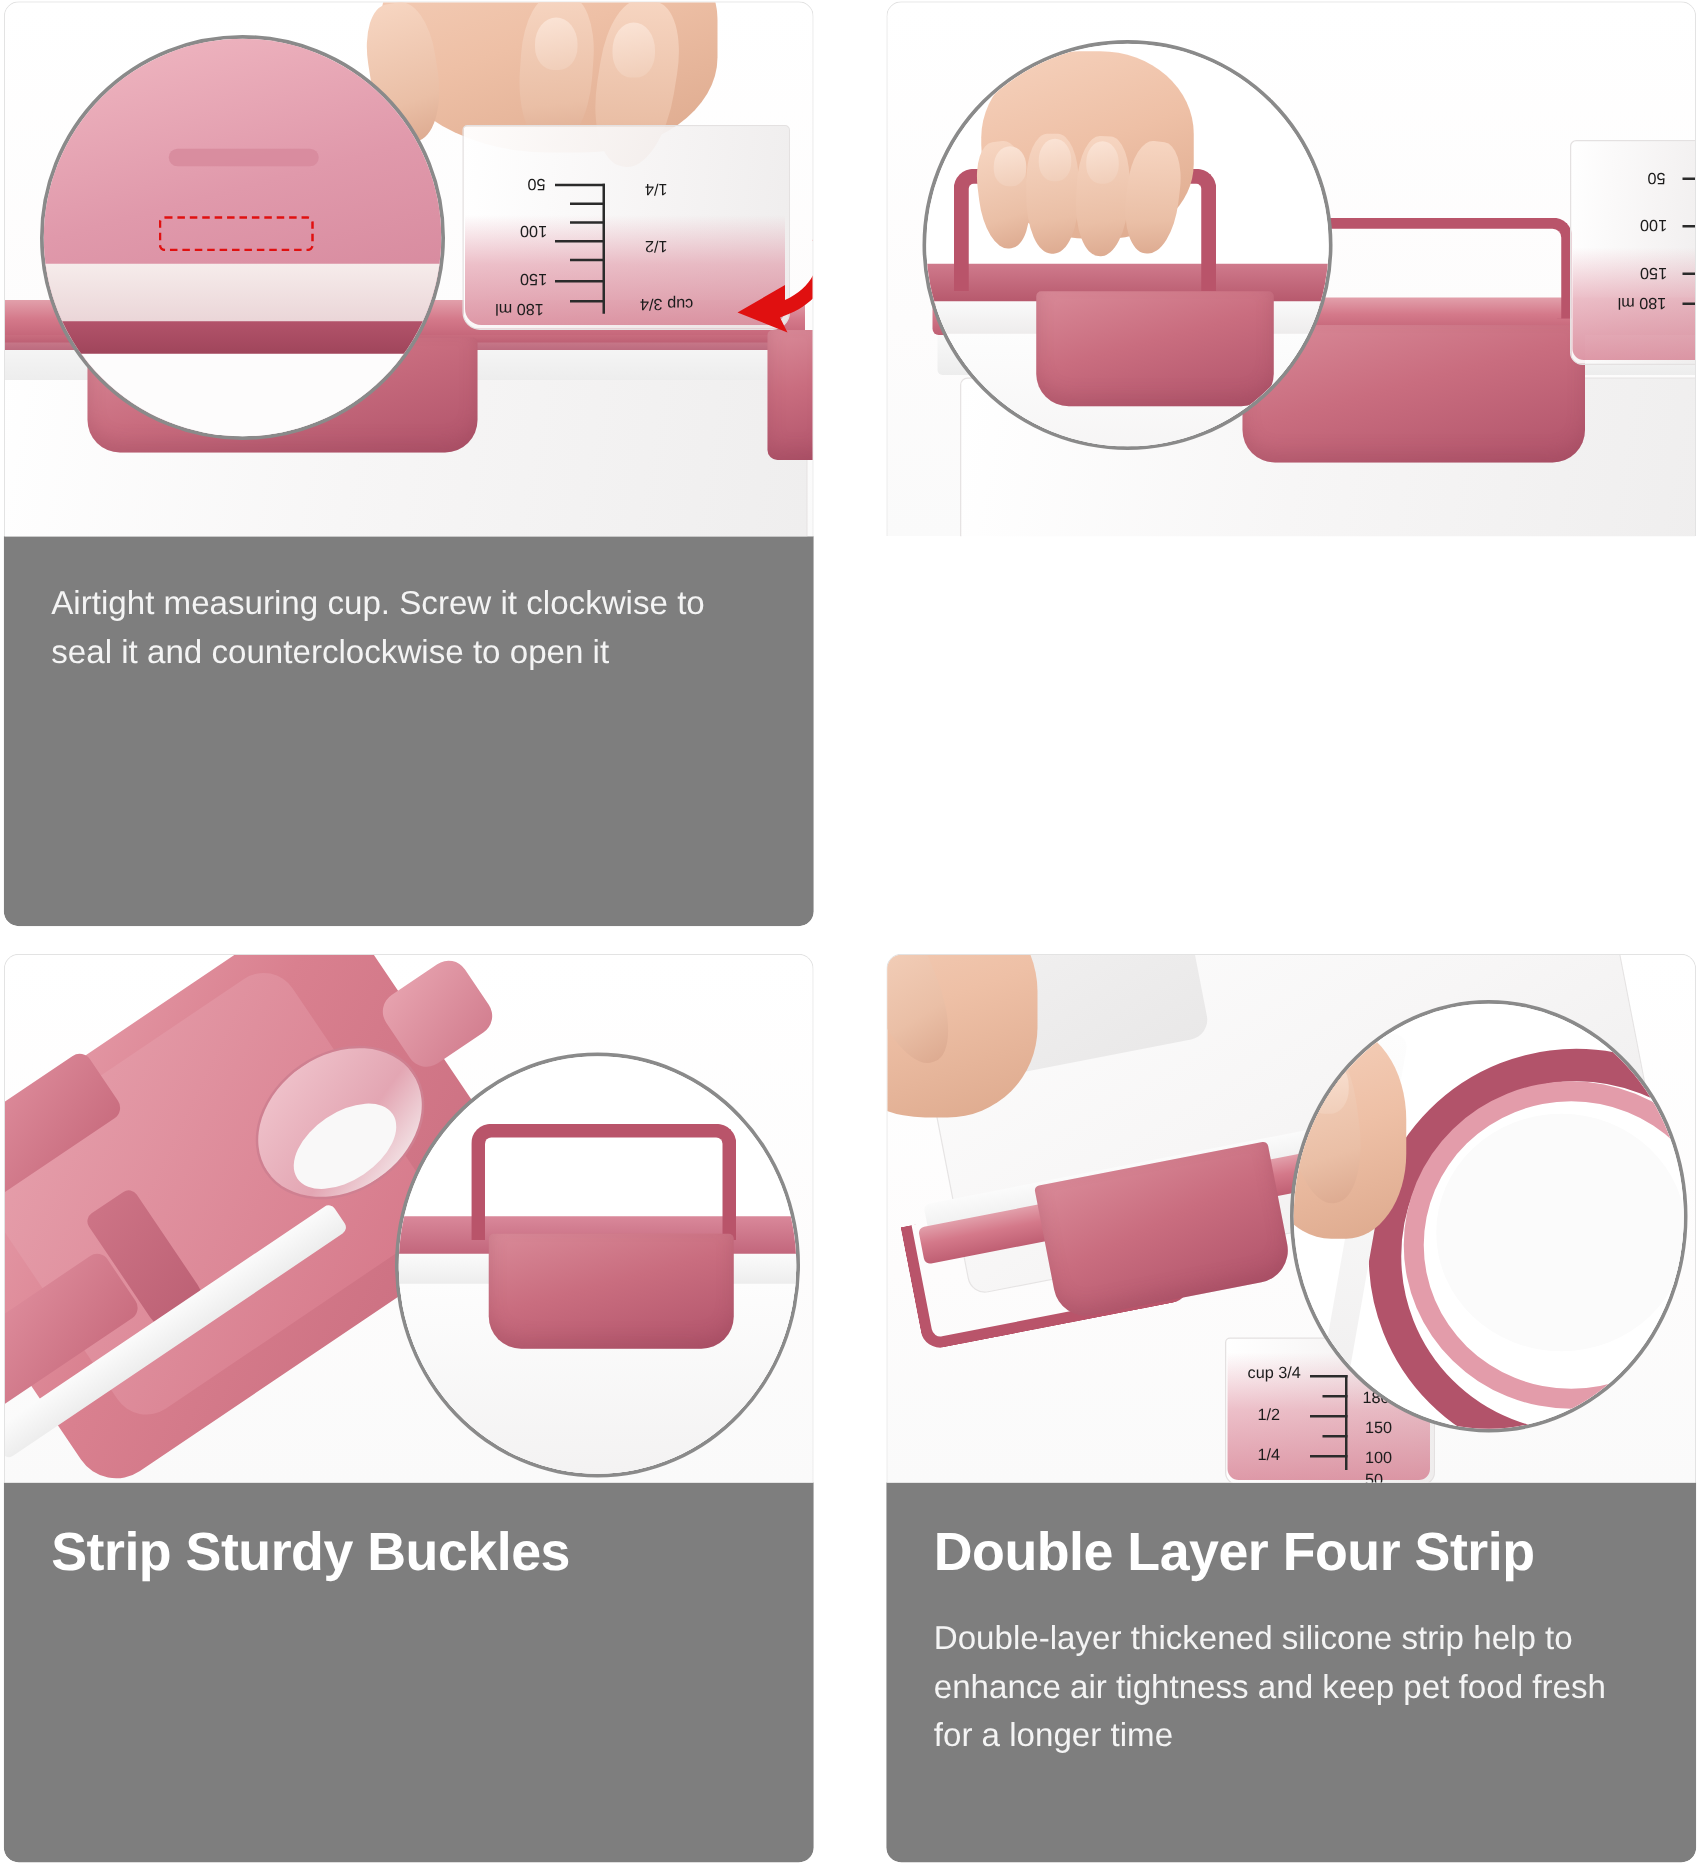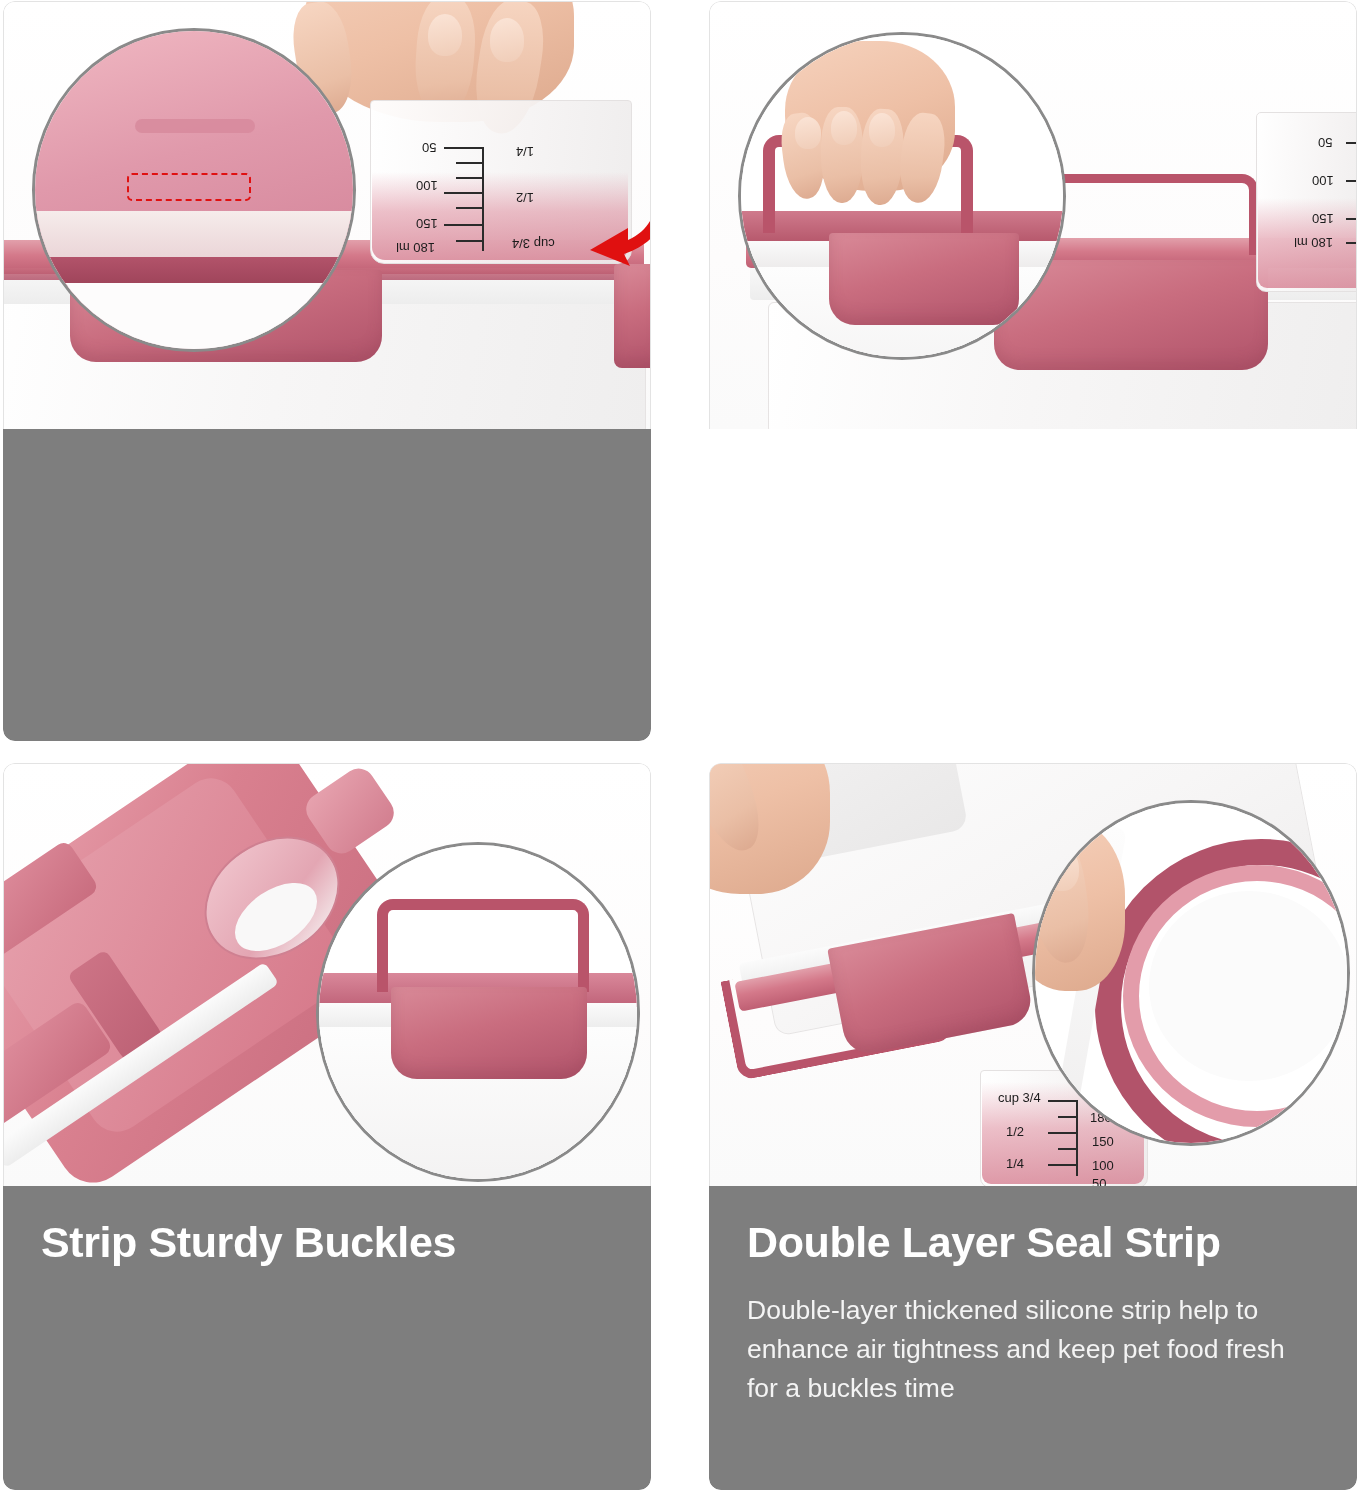--- a/index.html
+++ b/index.html
@@ -215,20 +215,21 @@
         <div style="position:absolute;inset:0;background:linear-gradient(165deg,#f0b8c2 0%,#e099ab 40%,#d78a9e 70%,#f6f2f3 100%);"></div>
         <div style="position:absolute;left:-10px;top:180px;width:360px;height:60px;background:linear-gradient(180deg,#f6eceb 0%,#e7cfd2 100%);"></div>
         <div style="position:absolute;left:-10px;top:226px;width:360px;height:30px;background:linear-gradient(180deg,#b2536a 0%,#9d4359 100%);"></div>
         <div style="position:absolute;left:-10px;top:252px;width:360px;height:90px;background:#fdfcfc;border-radius:0 0 40% 40%;"></div>
         <div style="position:absolute;left:100px;top:88px;width:120px;height:14px;background:#d78a9c;border-radius:7px;opacity:.85;"></div>
         <div class="dashed-hl" style="left:92px;top:142px;width:120px;height:24px;"></div>
       </div>
     </div>
 
     <div class="caption">
+      <p>Airtight measuring cup. Screw it clockwise to seal it and counterclockwise to open it</p>
     </div>
   </div>
 
   <div class="feature-card card-b">
     <div class="photo">
       <div class="stage"></div>
 
       <div class="container-body" style="left:58px;top:300px;width:600px;height:130px;border-radius:6px;"></div>
       <div class="clear-strip" style="left:40px;top:258px;width:620px;height:40px;border-radius:4px;"></div>
       <div class="pink-band" style="left:36px;top:236px;width:624px;height:30px;border-radius:5px;"></div>
@@ -361,18 +362,18 @@
         <div style="position:absolute;left:44px;top:22px;width:22px;height:300px;
                     background:linear-gradient(180deg,#fdfdfd 0%,#f0efef 100%);
                     border-radius:10px;transform:rotate(10deg);"></div>
         <div class="hand" style="left:-30px;top:18px;width:120px;height:170px;"></div>
         <div class="finger" style="left:-4px;top:30px;width:56px;height:130px;transform:rotate(-8deg);"></div>
         <div class="nail" style="left:10px;top:44px;width:34px;height:44px;"></div>
       </div>
     </div>
 
     <div class="caption">
-      <h2>Double Layer Seal Strip</h2>
-      <p>Double-layer thickened silicone strip help to enhance air tightness and keep pet food fresh for a buckles time</p>
+      <h2>Double Layer Four Strip</h2>
+      <p>Double-layer thickened silicone strip help to enhance air tightness and keep pet food fresh for a longer time</p>
     </div>
   </div>
 
 </div>
 
 </body></html>

